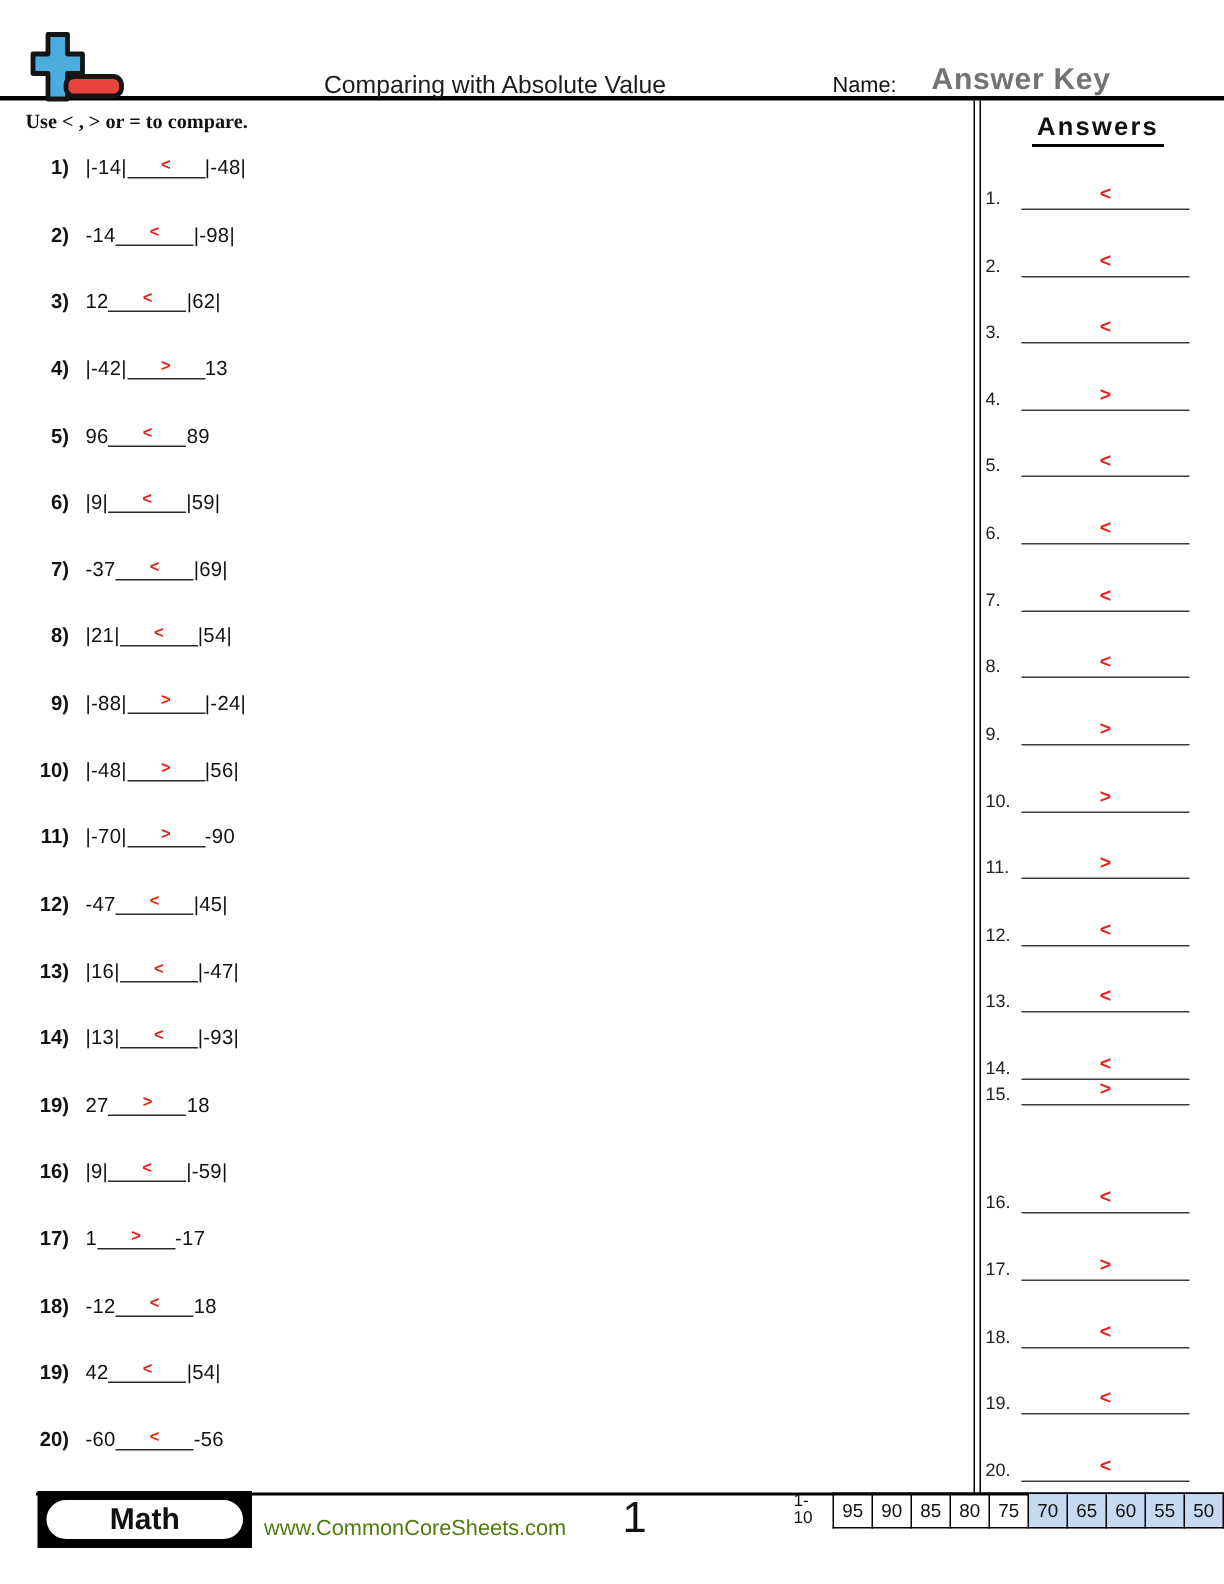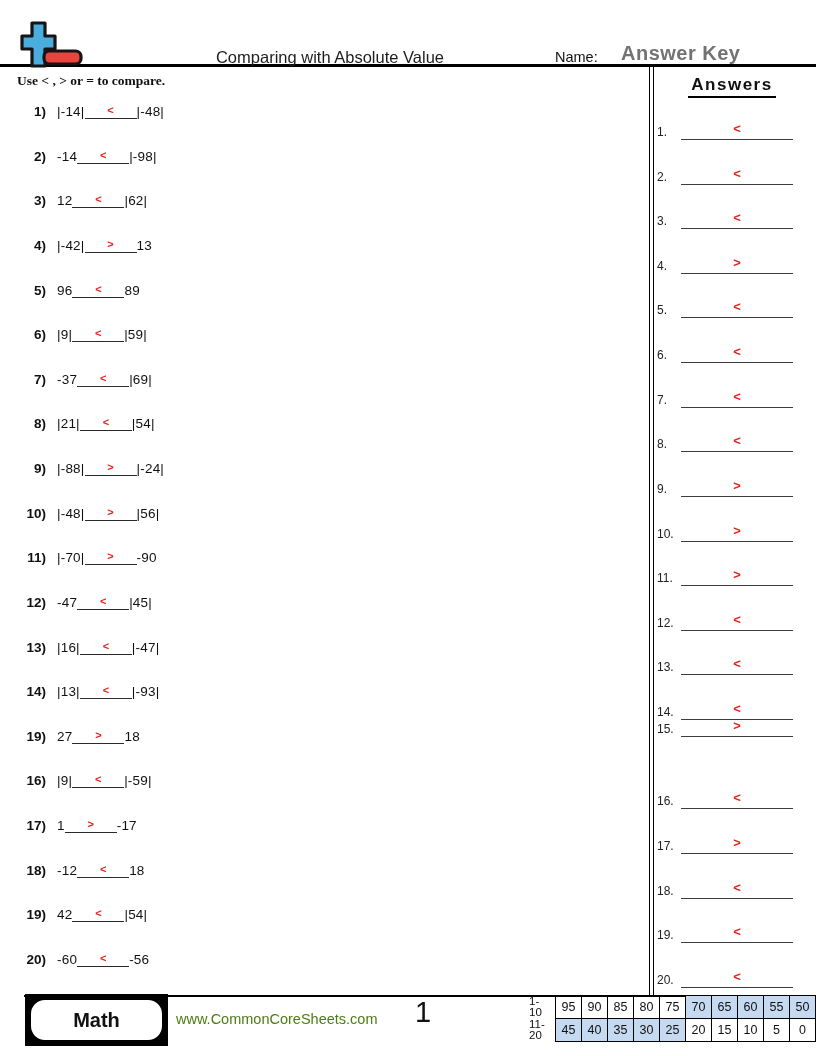--- a/index.html
+++ b/index.html
@@ -32,21 +32,21 @@
 
   
   .prob{position:absolute;left:10px;display:flex;align-items:baseline;font-size:13.5px;}
   .pnum{width:36px;text-align:right;font-weight:bold;margin-right:11px;flex:none;}
   .pop{letter-spacing:.2px;}
   .blank{display:inline-block;width:52px;height:13px;position:relative;top:3px;flex:none;
          border-bottom:1.7px solid #2a2a2a;}
 
   
   .ftr-rule{position:absolute;left:24px;top:995px;width:792px;height:2px;background:#000;}
-  .badge{position:absolute;left:25px;top:994px;width:143px;height:52px;background:#000;}
+  .badge{position:absolute;left:25px;top:994px;width:143px;height:38px;background:#000;}
   .badge-pill{position:absolute;left:4px;top:4px;right:4px;bottom:4px;background:#fff;
               border:2.5px solid #000;border-radius:16px;display:flex;align-items:center;
               justify-content:center;font-size:20px;font-weight:bold;}
   .website{position:absolute;left:176px;top:1011px;font-size:14.5px;color:#4d7c0f;}
   .pagenum{position:absolute;left:398px;top:996px;width:50px;text-align:center;font-size:29px;}
   table.score{position:absolute;left:527px;top:995px;border-collapse:collapse;}
   table.score td{border:1.6px solid #000;min-width:21px;height:13px;padding:0 2px;
                  text-align:center;font-size:12.5px;line-height:1;}
   table.score td.lbl{border:none;font-size:11.5px;text-align:left;padding-right:4px;}
   table.score td.hl{background:#c5d9f1;}
@@ -370,29 +370,16 @@
       <td>90</td>
       <td>85</td>
       <td>80</td>
       <td>75</td>
       <td class="hl">70</td>
       <td class="hl">65</td>
       <td class="hl">60</td>
       <td class="hl">55</td>
       <td class="hl">50</td>
     </tr>
-    <tr>
-      <td class="lbl">11-20</td>
-      <td class="hl">45</td>
-      <td class="hl">40</td>
-      <td class="hl">35</td>
-      <td class="hl">30</td>
-      <td class="hl">25</td>
-      <td>20</td>
-      <td>15</td>
-      <td>10</td>
-      <td>5</td>
-      <td>0</td>
-    </tr>
   </tbody>
     </table>
 
 </div>
 
 </body></html>

